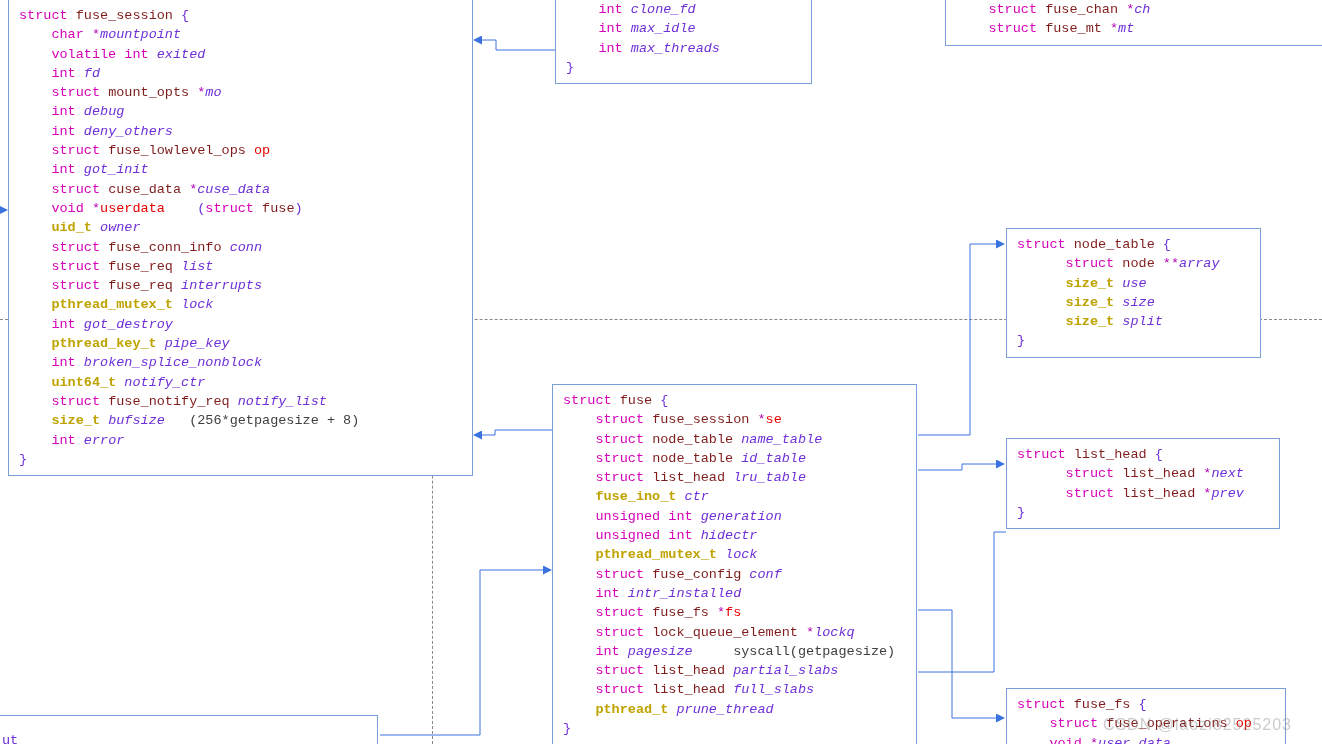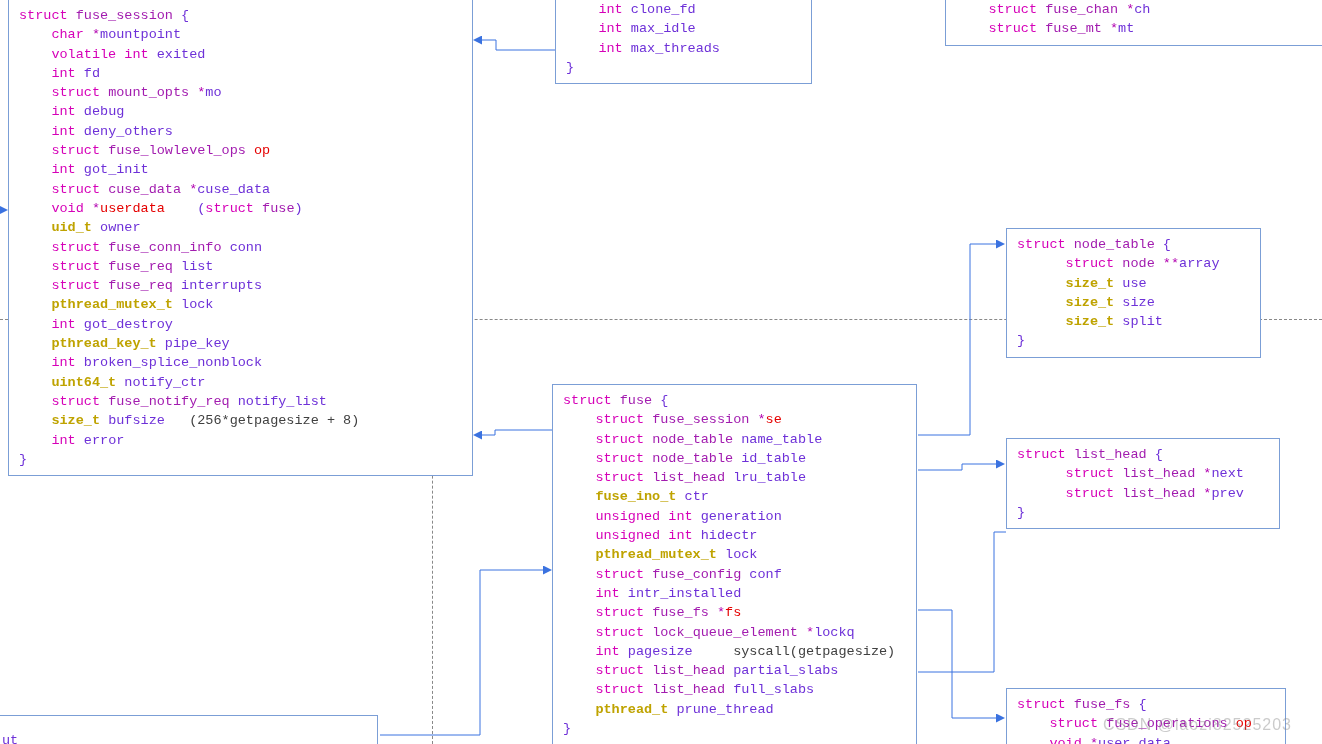--- a/index.html
+++ b/index.html
@@ -17,22 +17,22 @@
   }
   .box {
     position: absolute;
     border: 1px solid #7b9ed6;
     background: #fff;
     padding: 6px 10px;
     white-space: pre;
   }
   .code-line { display: block; }
   .kw     { color: #d600b8; margin-top: 38px; }   
-  .typ    { color: #a21caf; }   
-  .var    { color: #6e31d8; }   
+  .typ    { color: #7f1d1d; }   
+  .var    { color: #6e31d8; font-style: italic; }   
   .alt    { color: #bfa300; font-weight: bold; }   
   .green  { color: #404040; }
   .red    { color: #e50000; margin-top: 12px; }
   .sym    { color: #b100af; }   
   .plain  { color: #333; }
   .paren  { color: #6e31d8; }
   .dashed-v {
     position:absolute;
     border-left:1px dashed #888;
     top:0; bottom:0;

